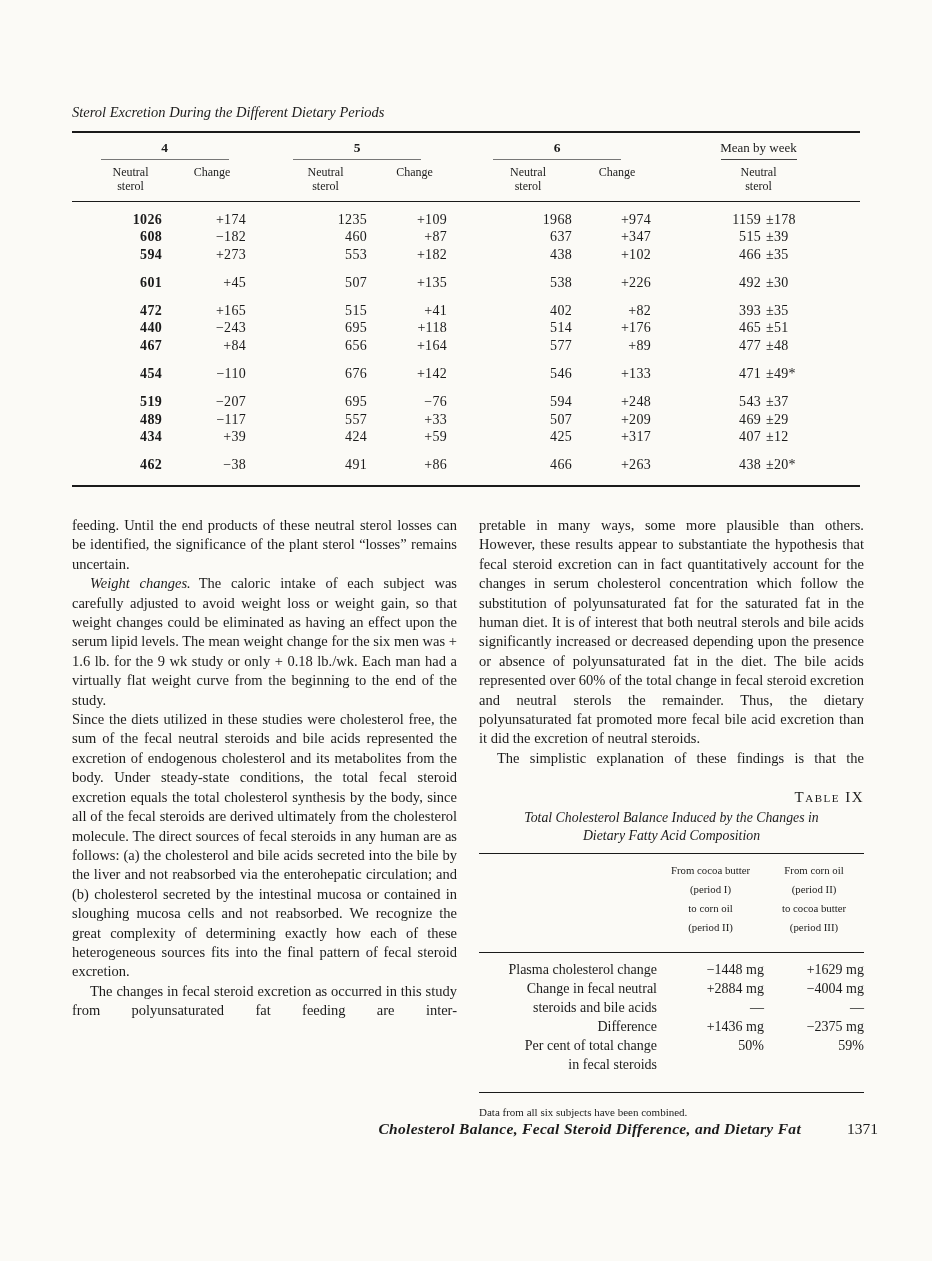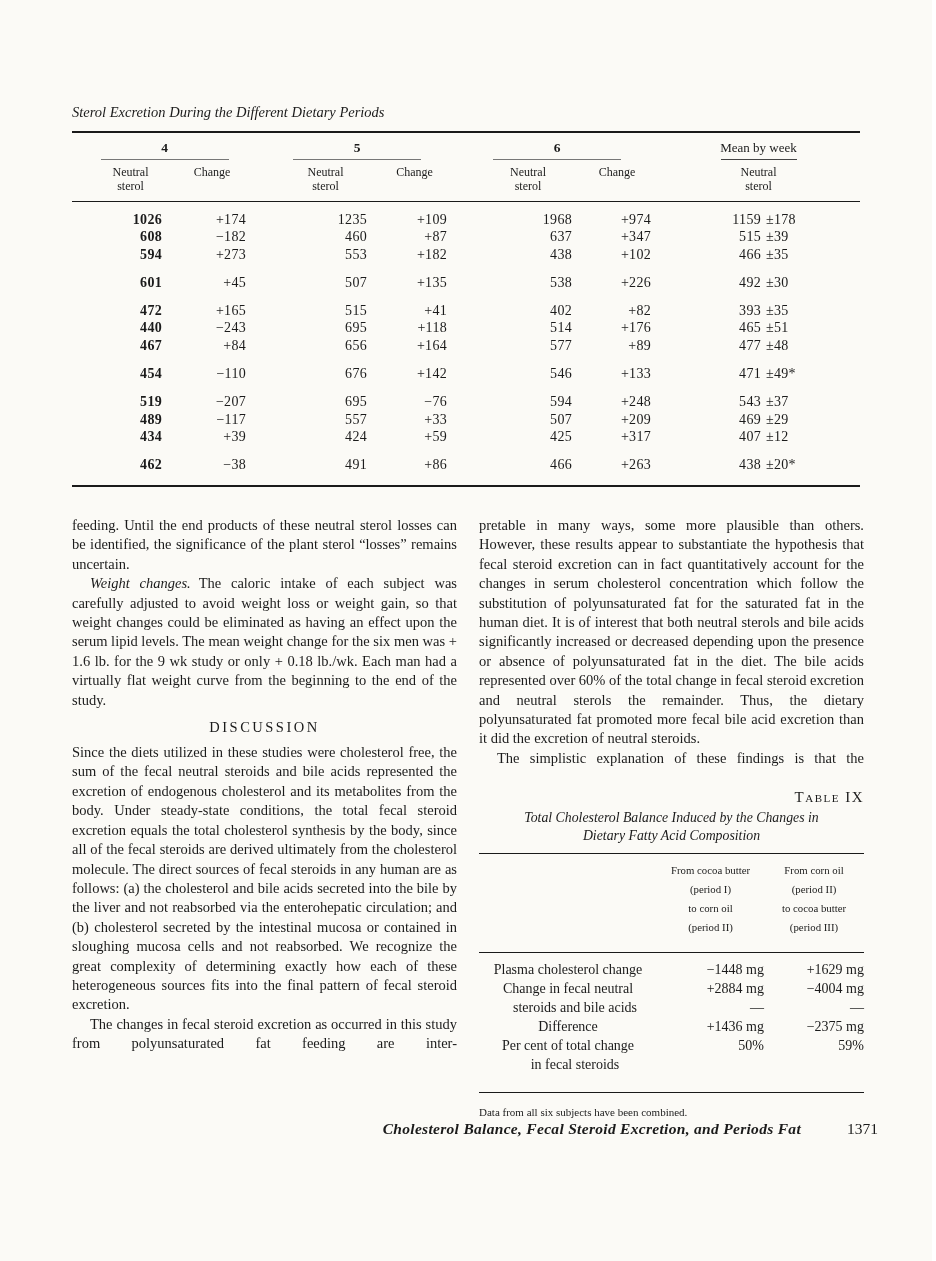--- a/index.html
+++ b/index.html
@@ -57,21 +57,21 @@
   .t9 { margin-top: 21px; }
   .t9-title { text-align: right; font-variant: small-caps; font-size: 15px; letter-spacing: 1.5px; }
   .t9-caption { text-align: center; font-style: italic; font-size: 13.8px; line-height: 17.5px; margin: 3px auto 0; width: 330px; }
   .t9-rule { border-top: 1.5px solid #1a1a1a; margin-top: 9px; }
   .t9-grid { display: grid; grid-template-columns: 1fr 107px 100px; }
   .t9-head { padding: 7px 0 6px; }
   .t9-hcell { font-size: 10.8px; line-height: 19px; text-align: center; white-space: pre-line; }
   #t9-body { padding: 7px 0 9px; }
   .t9-row { display: grid; grid-template-columns: 1fr 107px 100px; }
   .t9-cell { font-size: 14px; line-height: 19px; }
-  .t9-cell.lab { text-align: center; }
+  .t9-cell.lab { text-align: right; }
   .t9-cell.lab.ind { padding-left: 14px; }
   .t9-cell.val { text-align: right; }
   .t9-footnote { font-size: 11px; margin-top: 13px; }
   
   .footer { position: absolute; left: 72px; top: 1120px; width: 806px;
             display: flex; justify-content: flex-end; align-items: baseline; gap: 46px; }
   .run-title { font-style: italic; font-weight: bold; font-size: 15.5px; letter-spacing: .3px; }
   .pageno { font-size: 15.5px; }
 </style>
 </head>
@@ -263,21 +263,20 @@
           </div>
         </div>
       </div>
     <div class="rule thick2"></div>
   </div>
 
   <div class="cols">
     <div class="col">
       <p class="just">feeding. Until the end products of these neutral sterol losses can be identified, the significance of the plant sterol “losses” remains uncertain.</p>
       <p class="just indent"><i class="runin">Weight changes.</i><span>The caloric intake of each subject was carefully adjusted to avoid weight loss or weight gain, so that weight changes could be eliminated as having an effect upon the serum lipid levels. The mean weight change for the six men was + 1.6 lb. for the 9 wk study or only + 0.18 lb./wk. Each man had a virtually flat weight curve from the beginning to the end of the study.</span></p>
-      <h2 class="disc">DISCUSSION</h2>
       <p class="just">Since the diets utilized in these studies were cholesterol free, the sum of the fecal neutral steroids and bile acids represented the excretion of endogenous cholesterol and its metabolites from the body. Under steady-state conditions, the total fecal steroid excretion equals the total cholesterol synthesis by the body, since all of the fecal steroids are derived ultimately from the cholesterol molecule. The direct sources of fecal steroids in any human are as follows: (a) the cholesterol and bile acids secreted into the bile by the liver and not reabsorbed via the enterohepatic circulation; and (b) cholesterol secreted by the intestinal mucosa or contained in sloughing mucosa cells and not reabsorbed. We recognize the great complexity of determining exactly how each of these heterogeneous sources fits into the final pattern of fecal steroid excretion.</p>
       <p class="just indent contend">The changes in fecal steroid excretion as occurred in this study from polyunsaturated fat feeding are inter-</p>
     </div>
 
     <div class="col">
       <p class="just">pretable in many ways, some more plausible than others. However, these results appear to substantiate the hypothesis that fecal steroid excretion can in fact quantitatively account for the changes in serum cholesterol concentration which follow the substitution of polyunsaturated fat for the saturated fat in the human diet. It is of interest that both neutral sterols and bile acids significantly increased or decreased depending upon the presence or absence of polyunsaturated fat in the diet. The bile acids represented over 60% of the total change in fecal steroid excretion and neutral sterols the remainder. Thus, the dietary polyunsaturated fat promoted more fecal bile acid excretion than it did the excretion of neutral steroids.</p>
       <p class="just indent contend">The simplistic explanation of these findings is that the</p>
 
       <div class="t9">
         <div class="t9-title">Table IX</div>
@@ -327,16 +326,16 @@
               <div class="t9-cell val"></div>
             </div>
           </div>
         <div class="t9-rule"></div>
         <div class="t9-footnote">Data from all six subjects have been combined.</div>
       </div>
     </div>
   </div>
 
   <div class="footer">
-    <span class="run-title">Cholesterol Balance, Fecal Steroid Excretion, and Periods Fat</span>
+    <span class="run-title">Cholesterol Balance, Fecal Steroid Difference, and Dietary Fat</span>
     <span class="pageno">1371</span>
   </div>
 </div>
 
 </body></html>

